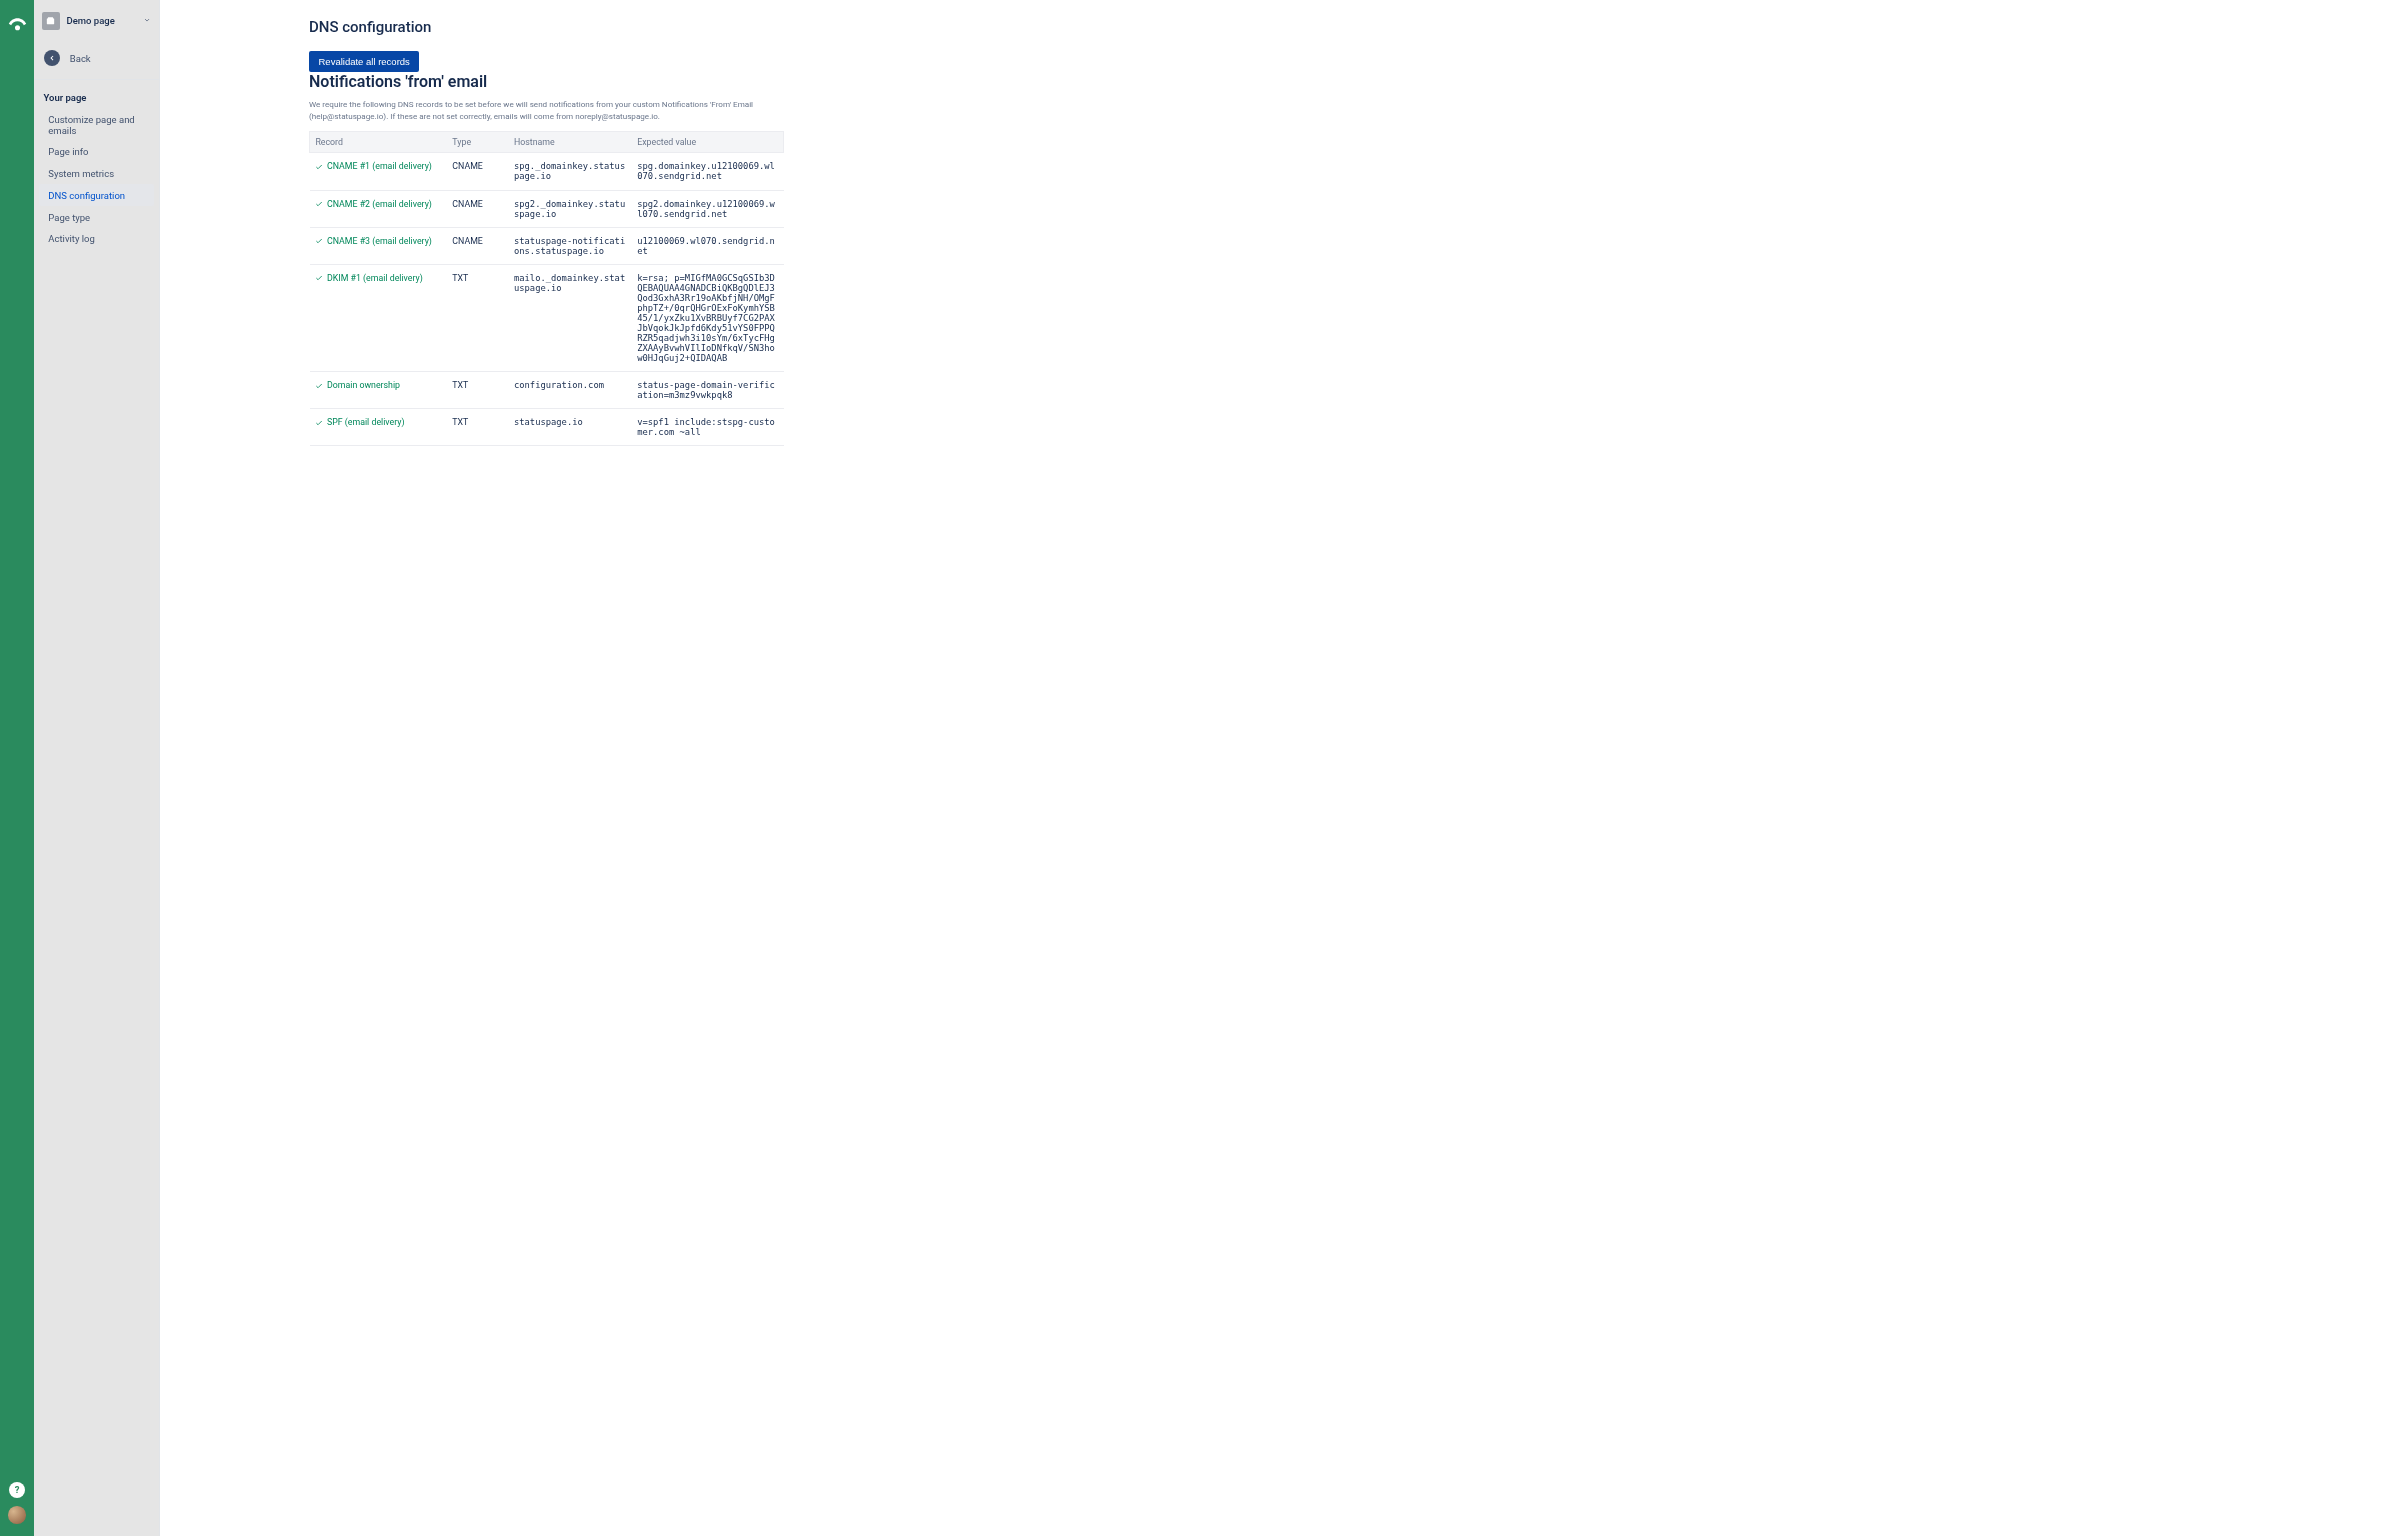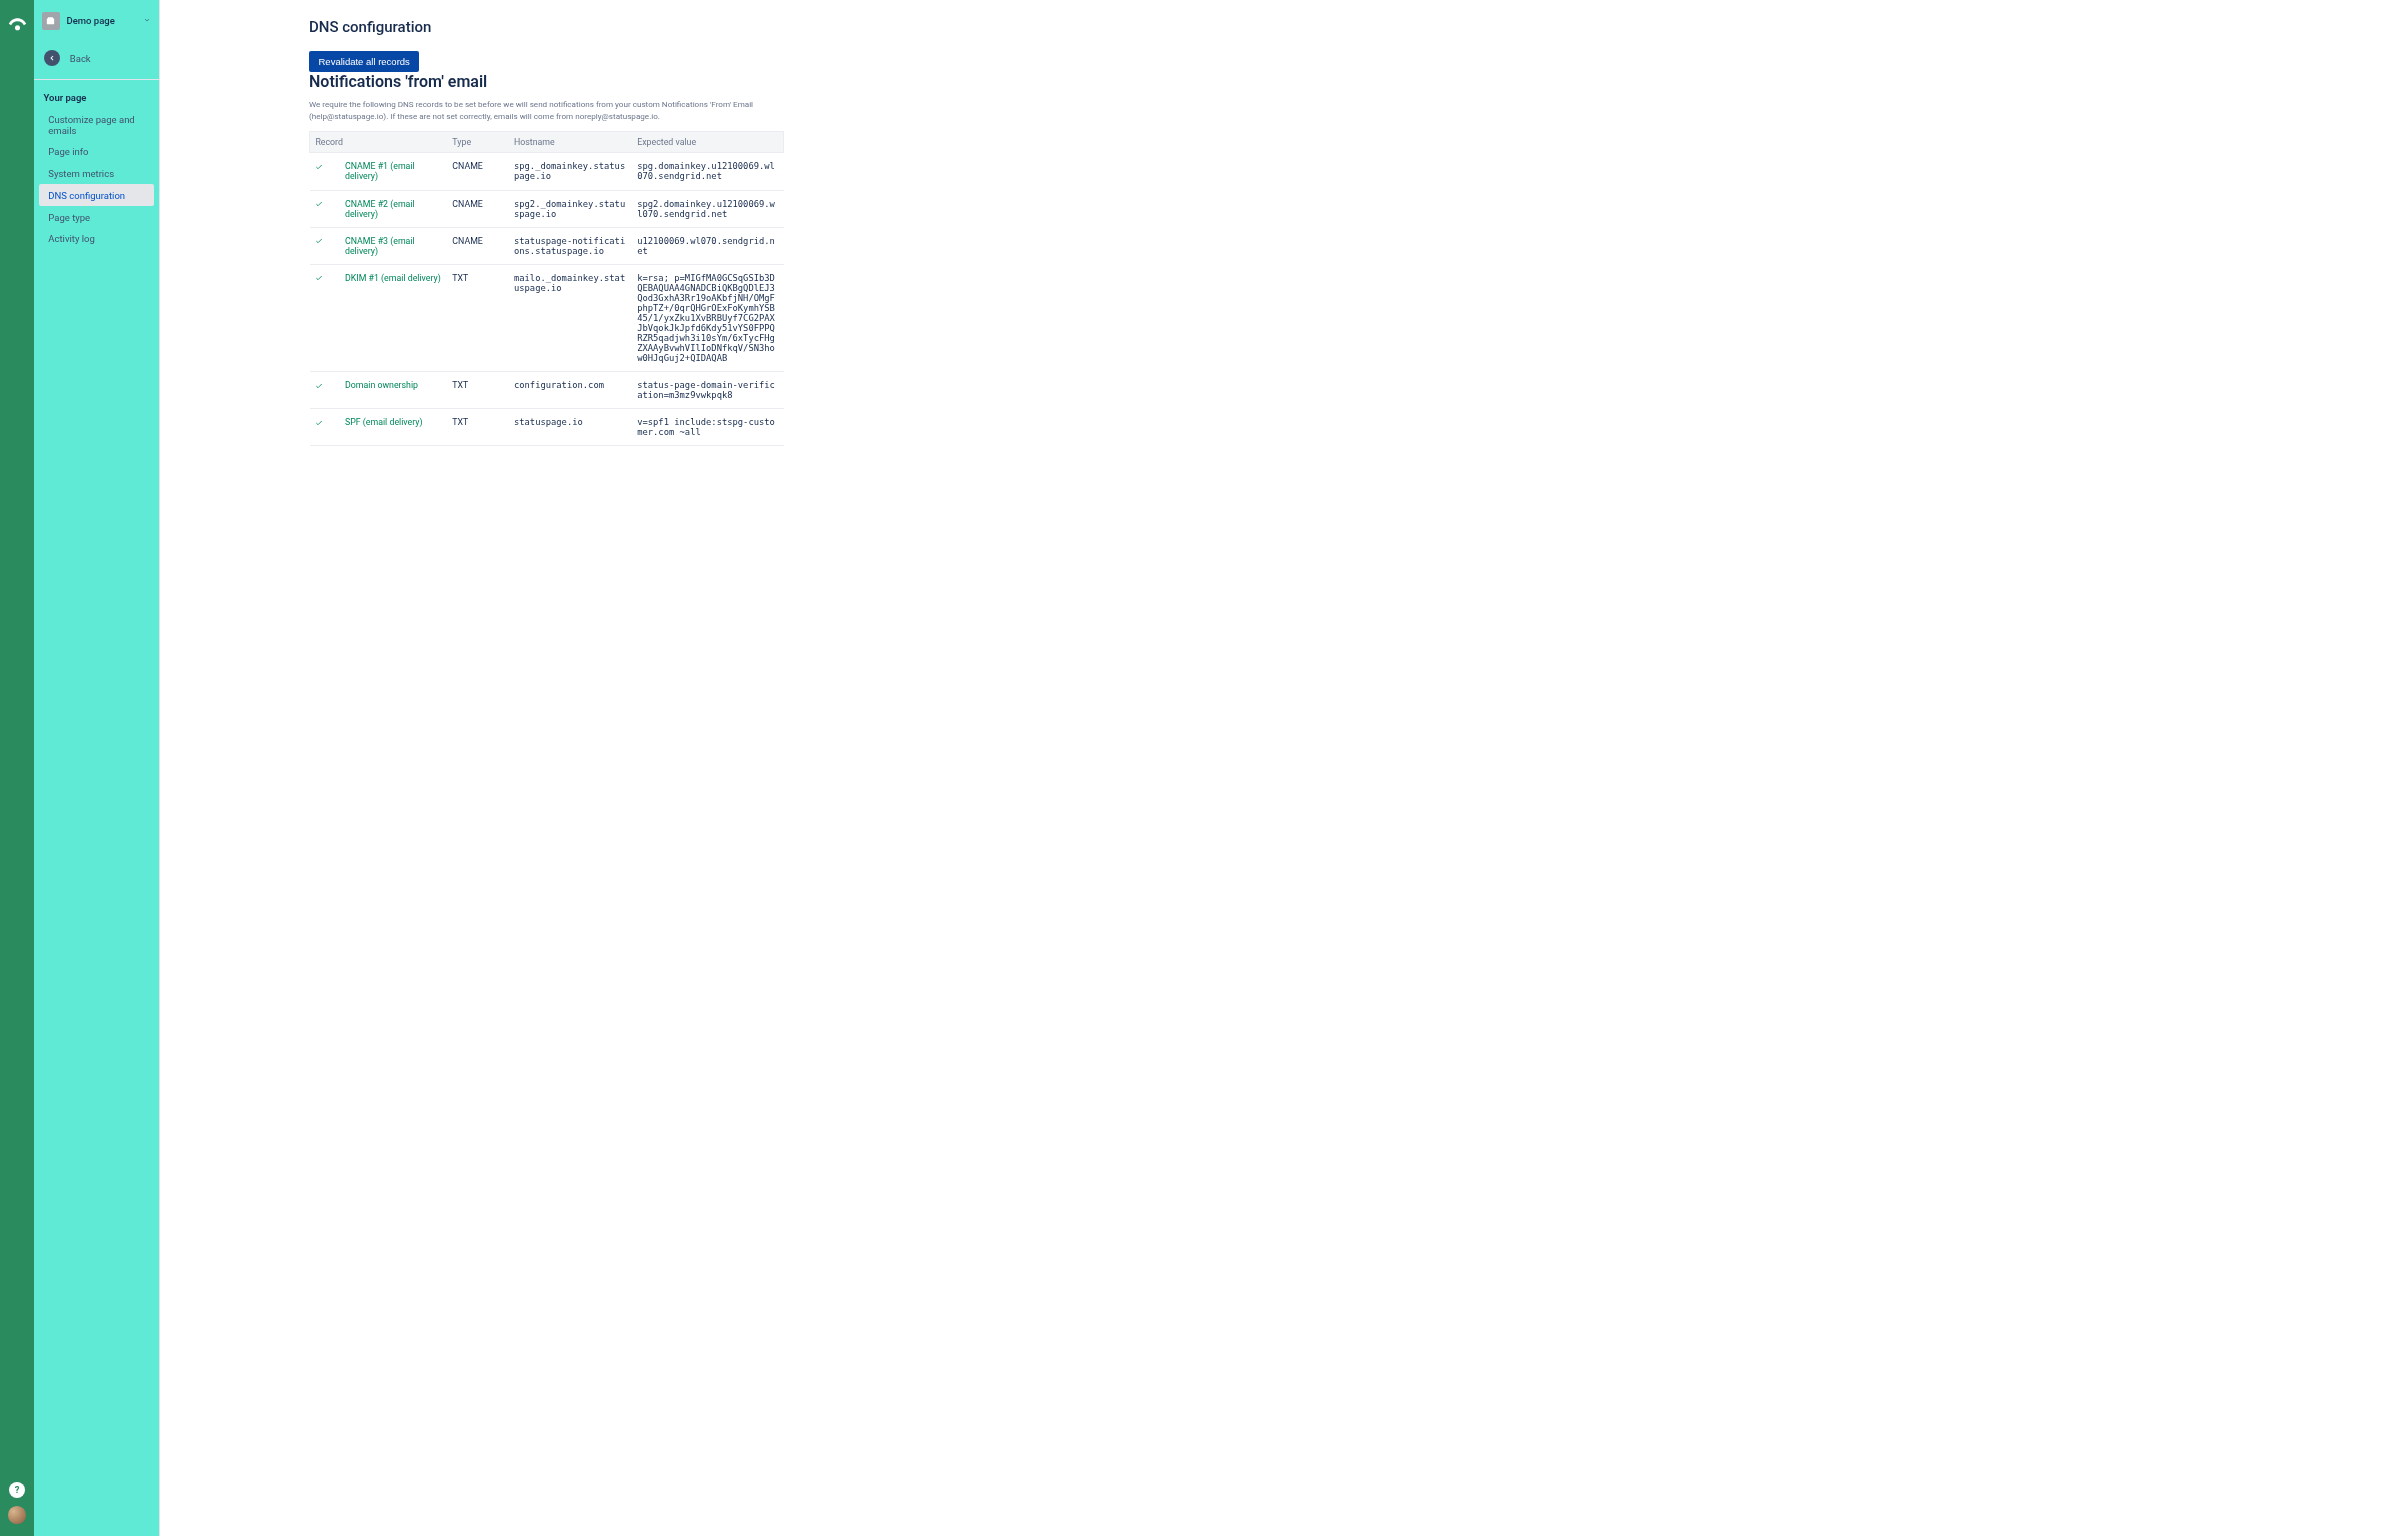--- a/index.html
+++ b/index.html
@@ -45,21 +45,21 @@
   .rail-avatar {
     width: 17.6px; height: 17.6px; border-radius: 50%;
     background: radial-gradient(circle at 30% 30%, #d7b58e, #8b5a3c);
     margin-bottom: 12.2px;
     cursor: pointer;
   }
 
   
   .sidebar {
     width: 126px;
-    background: #5eead4;
+    background: #e5e5e5;
     border-right: 0.7px solid #E1E4E8;
     display: flex;
     flex-direction: column;
     flex-shrink: 0;
   }
   .sidebar-header {
     display: flex;
     align-items: center;
     padding: 12.2px 8.1px 12.2px 8.1px;
     gap: 6.8px;
@@ -166,21 +166,21 @@
     padding: 8.1px 5.4px;
     border-bottom: 0.7px solid #EBECF0;
     vertical-align: top;
     font-size: 8.8px;
     color: #172B4D;
   }
   .col-record { width: 29%; }
   .col-type { width: 13%; }
   .col-host { width: 26%; }
   .col-exp { width: 32%; }
-  .record-cell { color: #00875A; display: flex; align-items: flex-start; gap: 22px; }
+  .record-cell { color: #00875A; display: flex; align-items: flex-start; gap: 4px; }
   .check-icon { flex-shrink:0; margin-top:1.4px; }
   .check-icon svg { width: 8.1px; height: 8.1px; stroke: #00875A; stroke-width: 2.5; fill: none; }
   .mono {
     font-family: ui-monospace, SFMono-Regular, "SF Mono", Menlo, Consolas, monospace;
     font-size: 8.5px;
     word-break: break-all;
     color: #172B4D;
   }
 </style>
 </head>

